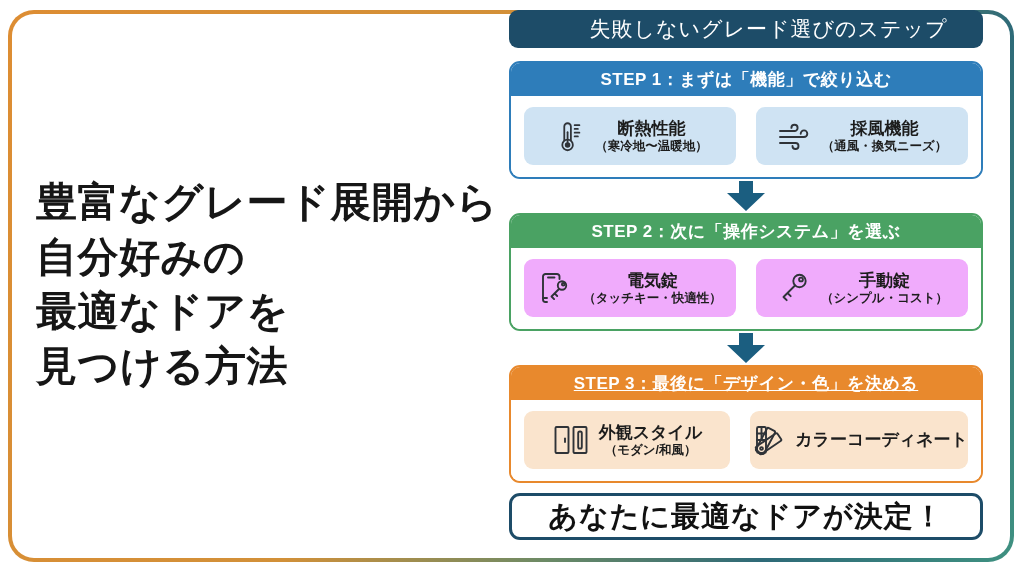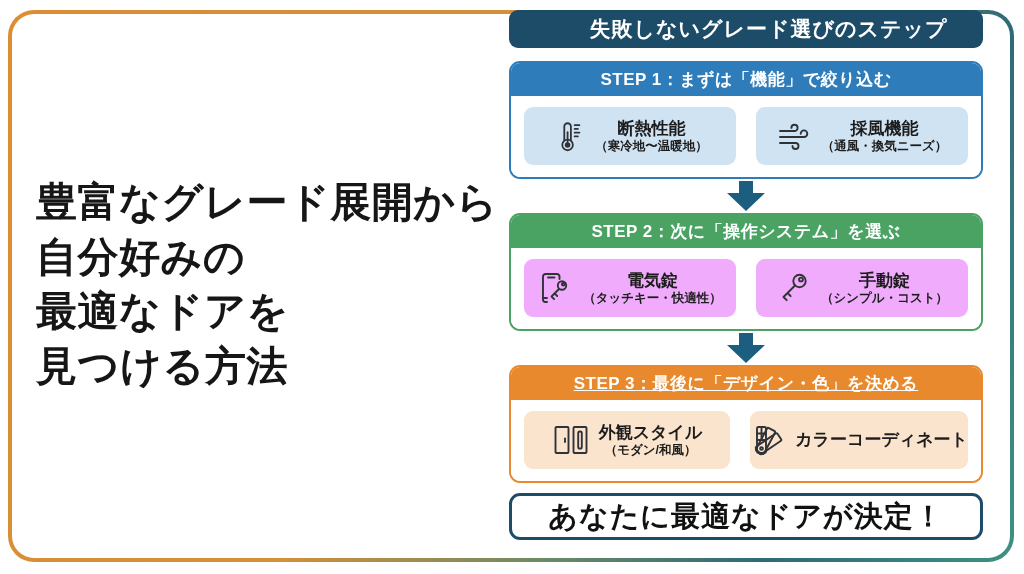--- a/index.html
+++ b/index.html
@@ -12,21 +12,21 @@
   .frame-inner { position:absolute; left:4px; top:4px; right:4px; bottom:4px;
     border-radius:22px; background:#ffffff; }
 
   .headline { position:absolute; left:36px; top:175px; color:#161616;
     font-size:41px; font-weight:900; line-height:1.33; letter-spacing:0.5px; white-space:nowrap; }
 
   .flow { position:absolute; left:509px; top:10px; width:474px;
     display:flex; flex-direction:column; align-items:stretch; }
 
   .flow-title { height:38px; border-radius:9px; background:#1d4c68; color:#fff;
-    font-size:21px; font-weight:bold; display:flex; align-items:center; justify-content:center;
+    font-size:21px; font-weight:normal; display:flex; align-items:center; justify-content:center;
     letter-spacing:1px; margin-bottom:13px;padding-left:45px; }
 
   .card { border-radius:11px; border:2px solid; overflow:hidden; background:#fff; }
   .card-header { height:33px; display:flex; align-items:center; justify-content:center;
     color:#fff; font-size:17px; font-weight:bold; letter-spacing:0.5px; }
   .card-body { display:flex; gap:20px; padding:11px 13px 12px; background:#fff; }
 
   .step1 { border-color:#2e7dba; } .step1 .card-header { background:#2e7dba; }
   .step1 .feature { background:#cfe3f3; }
   .step2 { border-color:#4aa263; } .step2 .card-header { background:#4aa263; }

